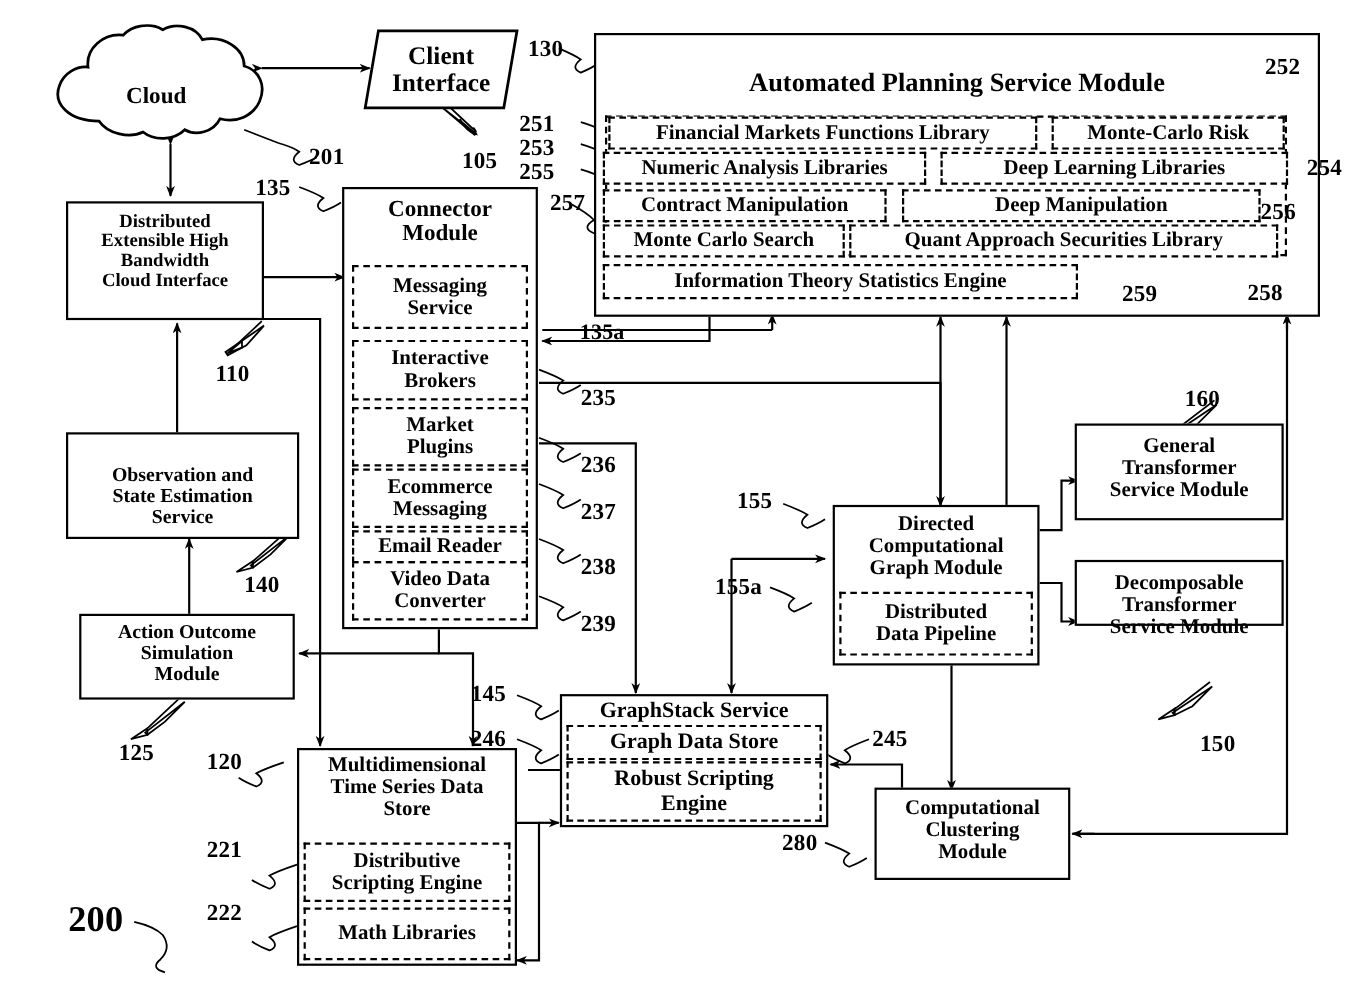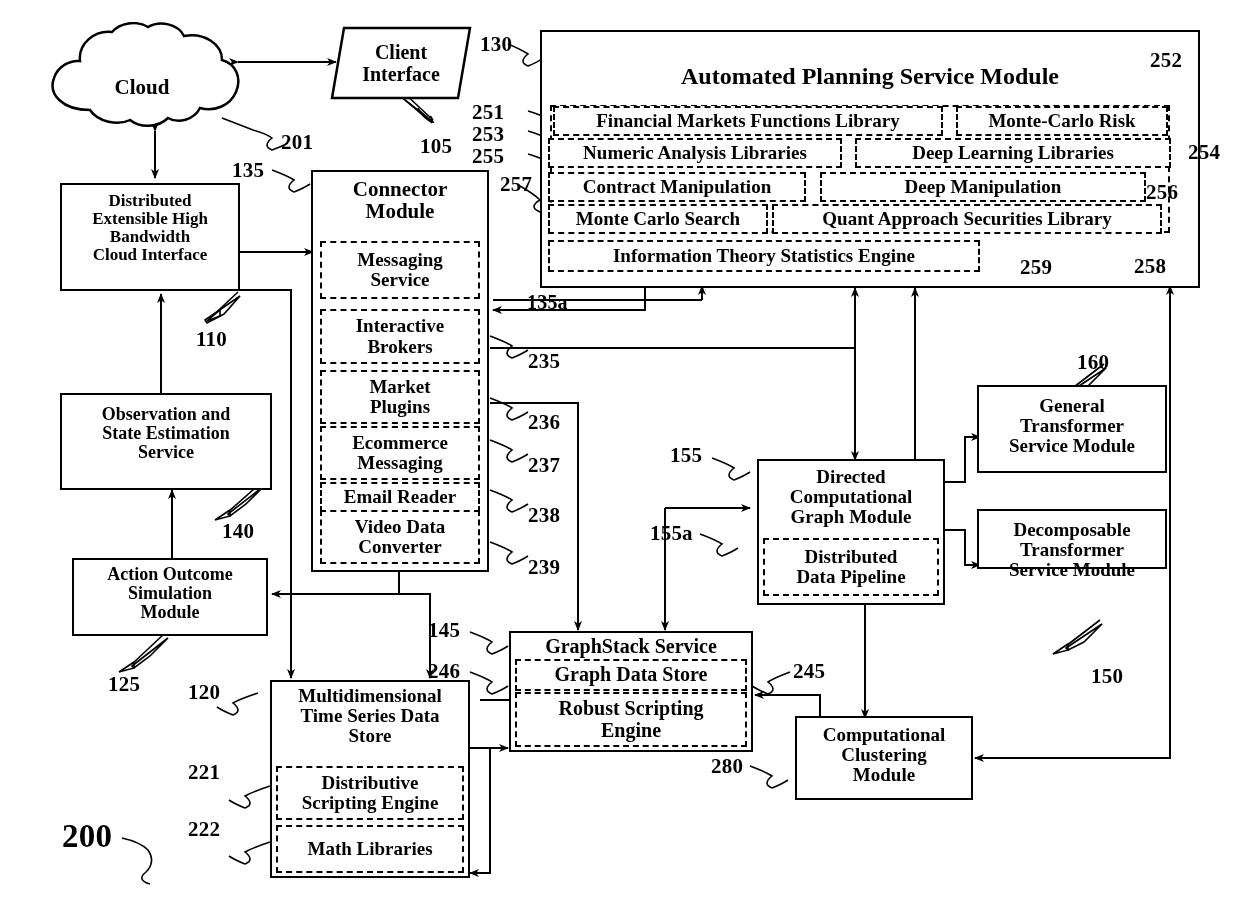--- a/index.html
+++ b/index.html
@@ -241,21 +241,21 @@
              C162 98 146 102 136 96
              C126 106 108 106 98 98
              C86 104 66 100 58 88 Z" fill="#fff" stroke="#000" stroke-width="2.5"></path>
   </svg>
   <div class="plain" style="left:72px; top:76px; width:140px; font-size:21px;">Cloud</div>
 
   <div id="client-interface" style="left:330px; top:26px; width:142px; height:74px;">
     <svg style="position:absolute;left:0;top:0;width:142px;height:74px;" viewBox="0 0 142 74">
       <path d="M14 2 L140 2 L128 72 L2 72 Z" fill="#fff" stroke="#000" stroke-width="2.5"></path>
     </svg>
-    <div class="cibody" style="font-size:20px; white-space:pre-line;">Client
+    <div class="cibody" style="font-size:23px; white-space:pre-line;">Client
 Interface</div>
   </div>
 
   <div class="box" style="left:540px; top:30px; height:258px; width:660px;">
     <div class="title" style="font-size:24px; padding-top:32px;">Automated Planning Service Module</div>
   </div>
 
   <div class="sub" style="left:550px; top:105px; width:620px; height:128px; background:transparent;"></div>
 
   <div class="sub" style="left:553px; top:106px; width:390px; height:30px; font-size:19px;">Financial Markets Functions Library</div>
@@ -273,21 +273,21 @@
   <div class="sub" style="left:548px; top:240px; width:432px; height:32px; font-size:19px;">Information Theory Statistics Engine</div>
 
   <div class="box" style="left:60px; top:183px; width:180px; height:108px;">
     <div class="title" style="font-size:17px; white-space:pre-line; padding-top:7px;">Distributed
 Extensible High
 Bandwidth
 Cloud Interface</div>
   </div>
 
   <div class="box" style="left:60px; top:393px; width:212px; height:97px;">
-    <div class="title" style="font-size:18px; white-space:pre-line; padding-top:10px;">Observation and
+    <div class="title" style="font-size:18px; white-space:pre-line; padding-top:27px;">Observation and
 State Estimation
 Service</div>
   </div>
 
   <div class="box" style="left:72px; top:558px; width:196px; height:78px;">
     <div class="title" style="font-size:18px; white-space:pre-line; padding-top:5px;">Action Outcome
 Simulation
 Module</div>
   </div>
 

